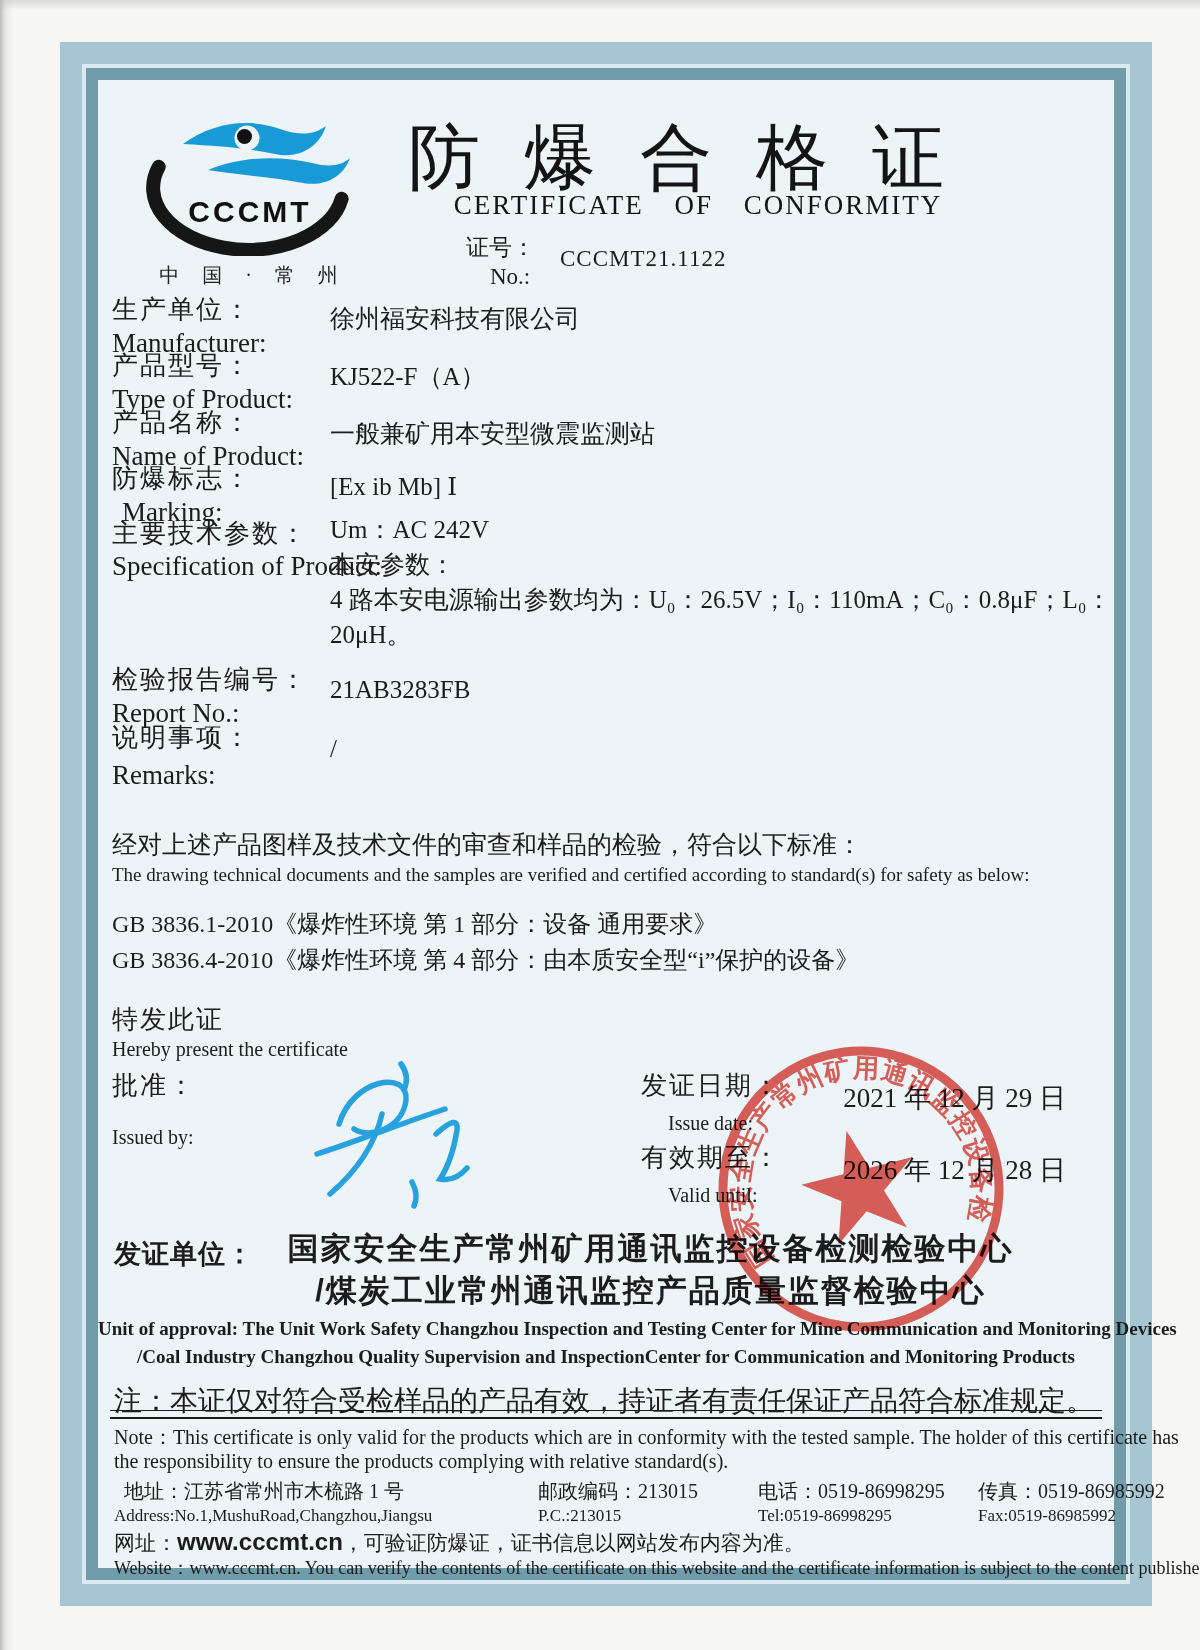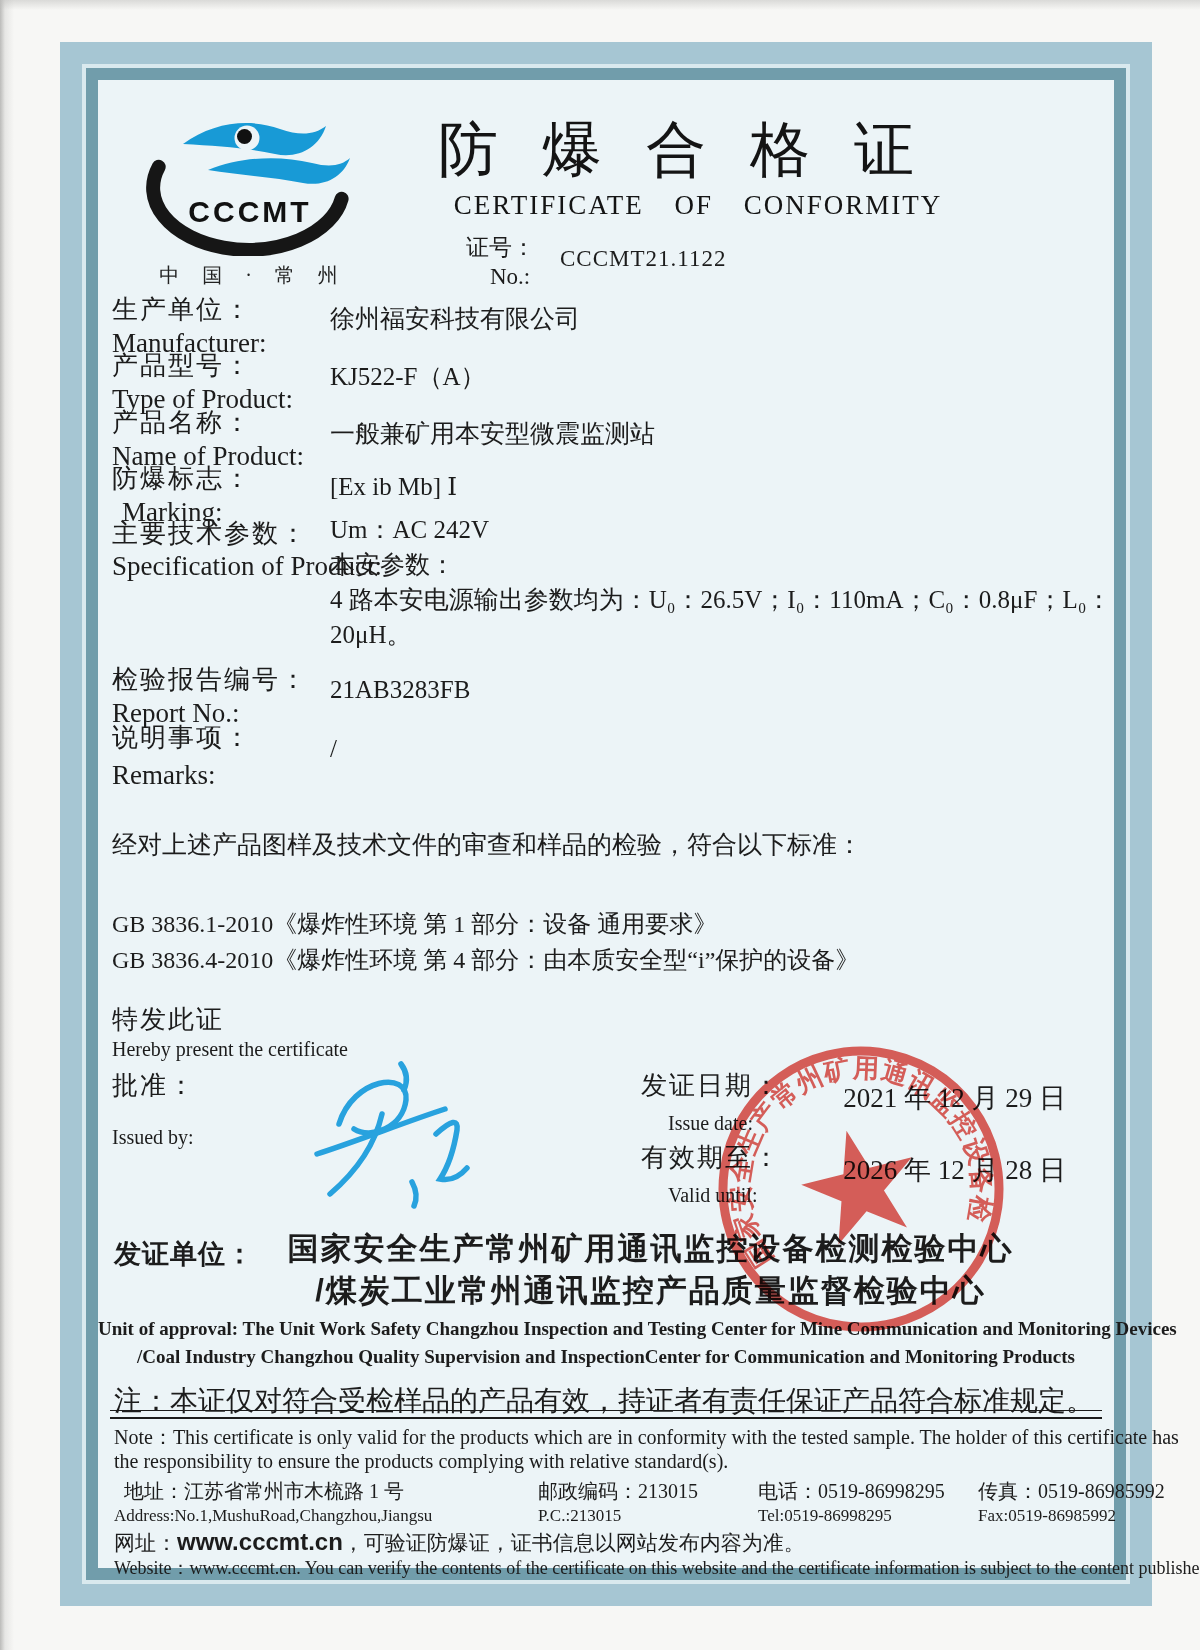--- a/index.html
+++ b/index.html
@@ -21,21 +21,21 @@
     background:#a6c6d3;padding:26px;box-sizing:border-box;}
   .frame{width:100%;height:100%;box-sizing:border-box;
     border:12px solid #719dab;outline:4px solid #d9e9ee;
     background:#ecf4f7;position:relative;}
   .inner{position:absolute;left:0;top:0;right:0;bottom:0;}
 
   .abs{position:absolute;white-space:nowrap;}
 
   
   .logo-caption{font-size:20px;letter-spacing:9px;text-align:center;color:#222;}
-  .title-zh{font-size:60px;letter-spacing:44px;text-align:center;color:#141414;}
+  .title-zh{font-size:72px;letter-spacing:44px;text-align:center;color:#141414;}
   .title-en{font-size:27px;letter-spacing:2px;word-spacing:22px;text-align:center;color:#141414;}
   .certno-label{font-size:23px;}
   .certno-value{font-size:23px;letter-spacing:1px;}
 
   .label-zh{font-size:26px;letter-spacing:2px;}
   .label-en{font-size:27px;}
   .value{font-size:25px;}
   .spec-line{font-size:25px;line-height:35px;}
 
   .std-zh{font-size:25px;}
@@ -118,20 +118,21 @@
 
   <div class="abs label-zh" style="left:14px;top:582px">检验报告编号：</div>
   <div class="abs label-en" style="left:14px;top:618px">Report No.:</div>
   <div class="abs value" style="left:232px;top:596px">21AB3283FB</div>
 
   <div class="abs label-zh" style="left:14px;top:640px">说明事项：</div>
   <div class="abs label-en" style="left:14px;top:680px">Remarks:</div>
   <div class="abs value" style="left:232px;top:655px">/</div>
 
   <div class="abs std-zh" style="left:14px;top:748px">经对上述产品图样及技术文件的审查和样品的检验，符合以下标准：</div>
+  <div class="abs std-en" style="left:14px;top:784px">The drawing technical documents and the samples are verified and certified according to standard(s) for safety as below:</div>
   <div class="abs std-gb" style="left:14px;top:808px">GB 3836.1-2010《爆炸性环境 第 1 部分：设备 通用要求》</div>
   <div class="abs std-gb" style="left:14px;top:844px">GB 3836.4-2010《爆炸性环境 第 4 部分：由本质安全型“i”保护的设备》</div>
 
   <div class="abs label-zh" style="left:14px;top:922px">特发此证</div>
   <div class="abs date-en" style="left:14px;top:958px">Hereby present the certificate</div>
   <div class="abs label-zh" style="left:14px;top:988px">批准：</div>
   <div class="abs date-en" style="left:14px;top:1046px">Issued by:</div>
 
   <svg class="signature" viewBox="0 0 215 165">
     <g fill="none" stroke="#2ba9e6" stroke-width="5.5" stroke-linecap="round">

